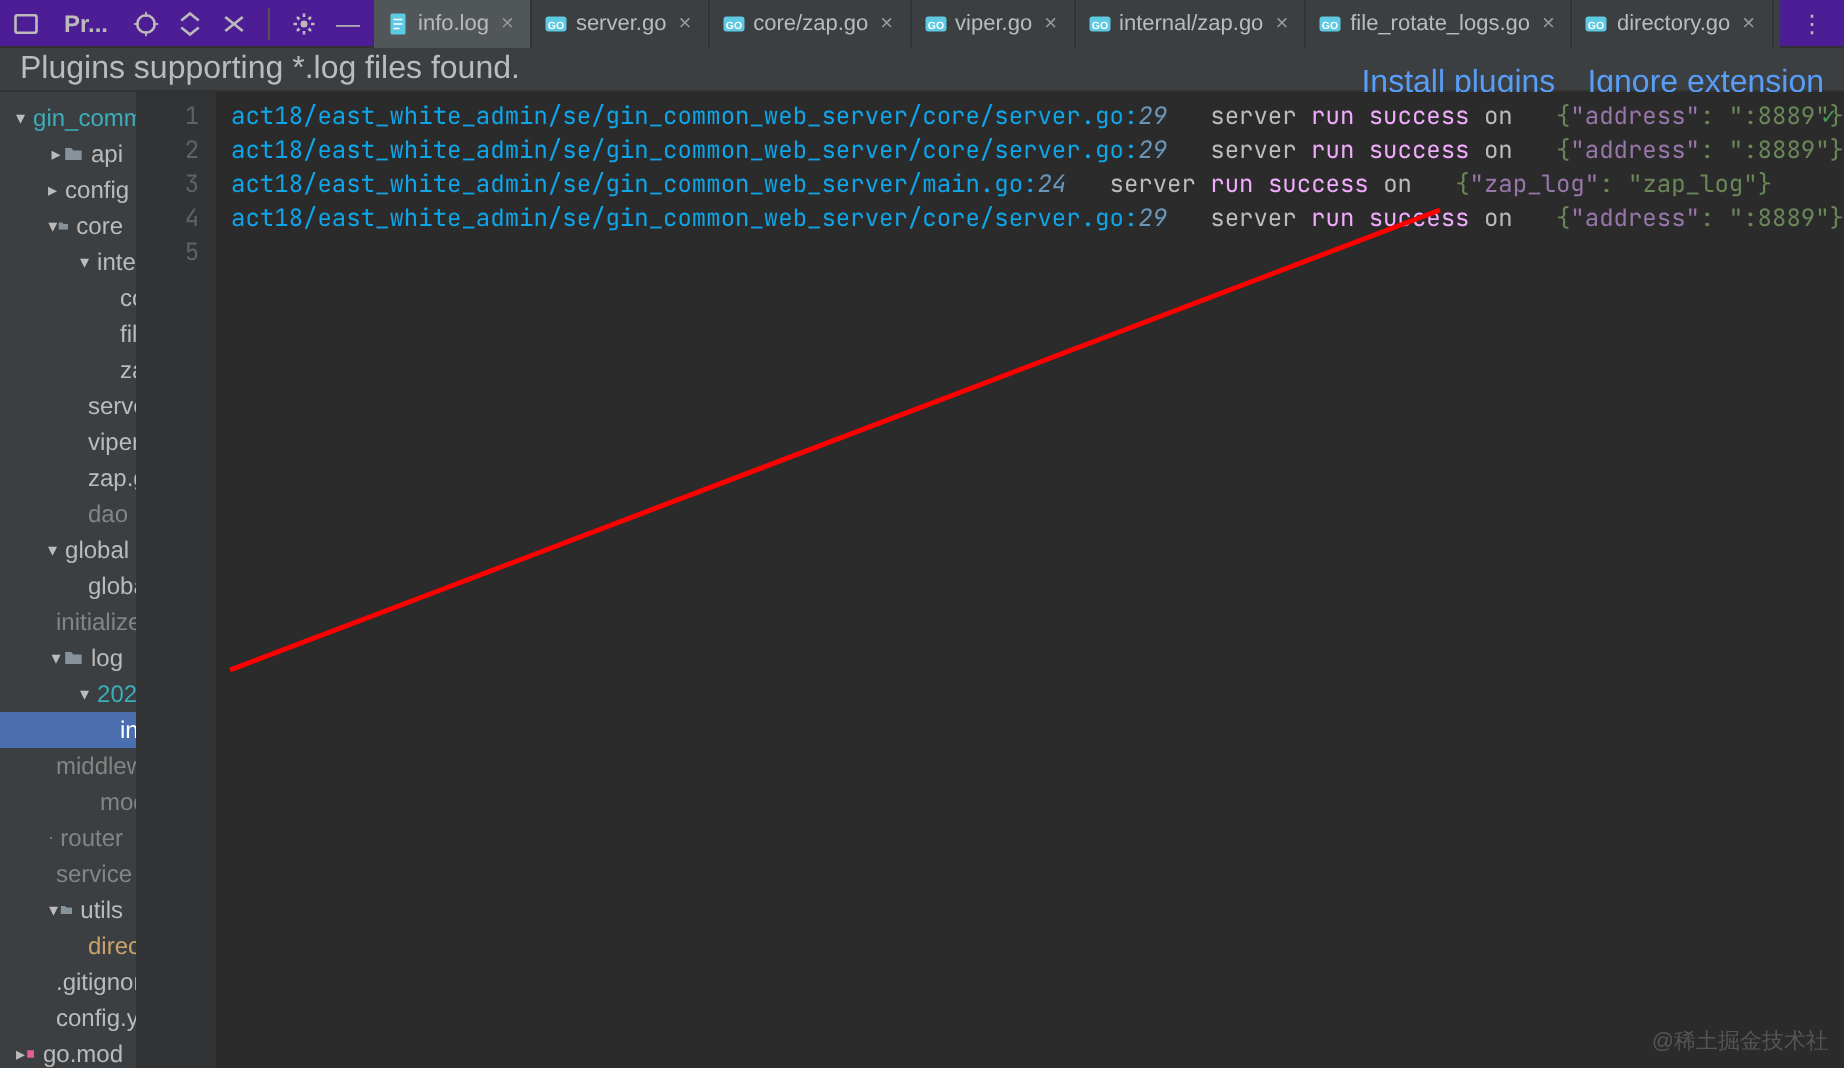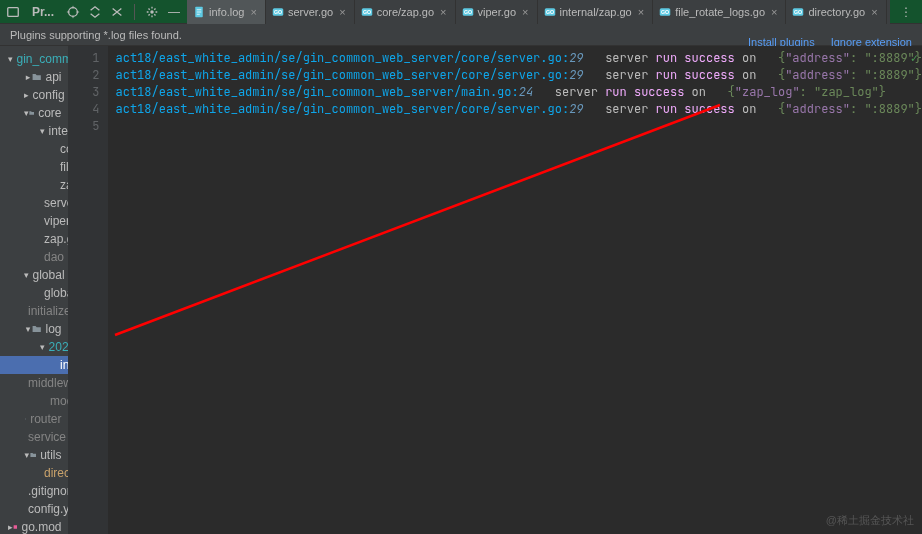--- a/index.html
+++ b/index.html
@@ -1,28 +1,28 @@
 <!DOCTYPE html>
 <html><head>
 <meta charset="utf-8">
 <style>
 * { margin: 0; padding: 0; box-sizing: border-box; }
 body { font-family: -apple-system, 'Segoe UI', sans-serif; font-size: 12px; background: #2b2b2b; color: #bbb; width: 922px; height: 534px; overflow: hidden; position: relative; }
-.toolbar { height: 24px; background: #14532d; border-bottom: 1px solid #323232; display: flex; align-items: center; padding: 0 4px; gap: 4px; }
+.toolbar { height: 24px; background: #4c1d95; border-bottom: 1px solid #323232; display: flex; align-items: center; padding: 0 4px; gap: 4px; }
 .toolbar .tb-pr { color: #bbb; font-weight: bold; padding: 0 6px; }
 .toolbar .tb-icon { width: 18px; height: 18px; display: inline-flex; align-items: center; justify-content: center; color: #bbb; cursor: pointer; }
 .toolbar .tb-icon svg { width: 14px; height: 14px; }
 .toolbar .divider { width: 1px; height: 16px; background: #555; margin: 0 4px; }
 .tabs { display: flex; align-items: center; height: 24px; background: #3c3f41; flex: 1; overflow: hidden; }
 .tab { display: flex; align-items: center; padding: 0 6px; height: 24px; gap: 4px; cursor: pointer; border-right: 1px solid #323232; white-space: nowrap; color: #bbb; font-size: 11px; }
 .tab.active { background: #515658; }
 .tab .file-icon { width: 12px; height: 12px; }
 .tab .close { color: #999; font-size: 11px; padding: 0 2px; cursor: pointer; }
 .tab-more { color: #bbb; padding: 0 6px; cursor: pointer; }
-.notif { height: 22px; background: #3c3f41; display: flex; align-items: center; padding: 0 10px; color: #bbb; font-size: 11px; border-bottom: 1px solid #323232; }
+.notif { height: 22px; background: #3c3f41; display: flex; align-items: center; padding: 0 10px; color: #bbb; font-size: 16px; border-bottom: 1px solid #323232; }
 .notif .spacer { flex: 1; }
 .notif .link { color: #589df6; cursor: pointer; margin-left: 16px; margin-top: 15px; }
 .main { display: flex; height: calc(100% - 46px); position: relative; }
 .sidebar { width: 200px; background: #3c3f41; overflow-y: auto; padding-top: 4px; }
 .tree-row { display: flex; align-items: center; height: 18px; padding-right: 6px; cursor: pointer; white-space: nowrap; font-size: 12px; }
 .tree-row.selected { background: #4b6eaf; color: #fff; }
 .tree-row .arrow { width: 12px; text-align: center; color: #bbb; font-size: 9px; }
 .tree-row .icon { width: 14px; height: 14px; margin-right: 4px; }
 .tree-row.dim { color: #848484; }
 .tree-row .name { color: inherit; }

